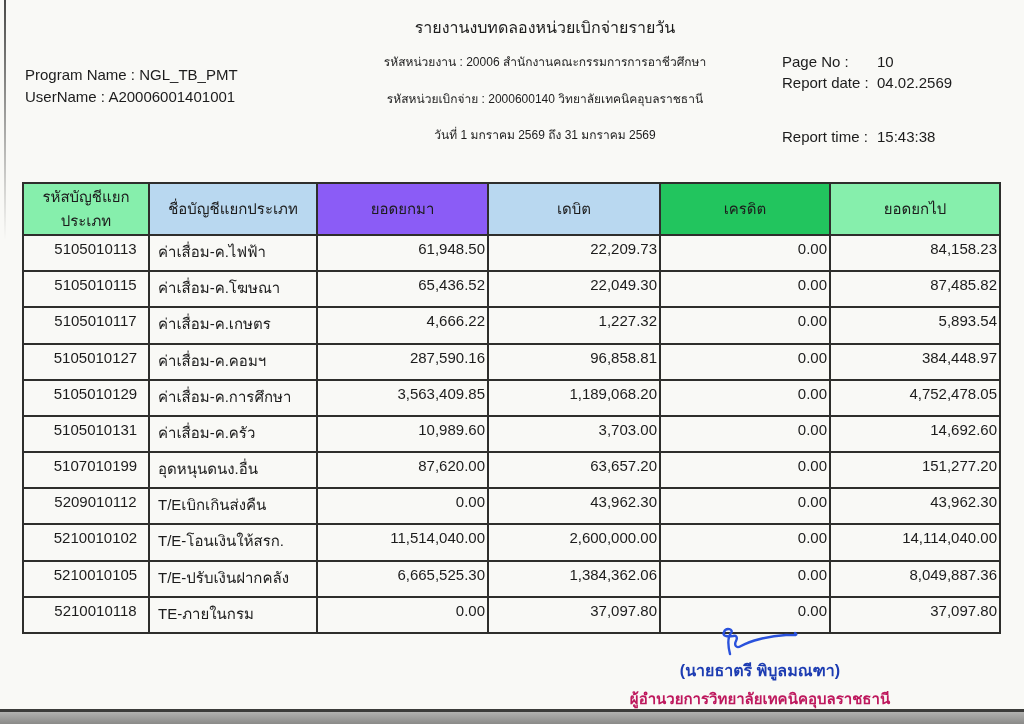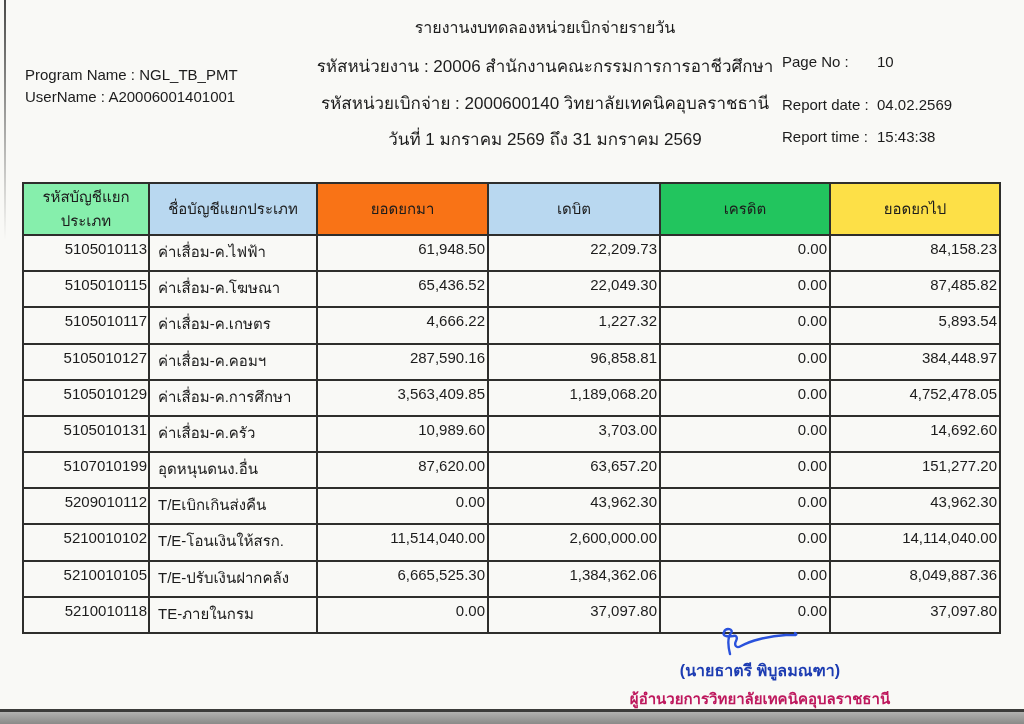--- a/index.html
+++ b/index.html
@@ -27,48 +27,48 @@
   }
   .scanner-bed {
     position: absolute; left: 0; top: 712px; width: 1024px; height: 12px;
     background: linear-gradient(#b2b2b0, #8a8a88);
   }
 
   
   .hdr-line { position: absolute; font-size: 15px; white-space: nowrap; }
   .hdr-left-1 { left: 25px; top: 66px; }
   .hdr-left-2 { left: 25px; top: 88px; }
-  .hdr-center { position: absolute; left: 235px; width: 620px; text-align: center; white-space: nowrap; font-size: 17px; }
+  .hdr-center { position: absolute; left: 235px; width: 620px; text-align: center; white-space: nowrap; font-size: 12px; }
   .hdr-c-1 { top: 15px; font-size: 16px; }
   .hdr-c-2 { top: 52px; }
   .hdr-c-3 { top: 89px; }
   .hdr-c-4 { top: 125px; }
   .hdr-right-label { left: 782px; }
   .hdr-right-value { left: 877px; }
   .hdr-r-1 { top: 53px; }
-  .hdr-r-2 { top: 96px; }
+  .hdr-r-2 { top: 74px; }
   .hdr-r-3 { top: 128px; }
 
   
   .report-table-wrap { position: absolute; left: 22px; top: 182px; width: 977px; }
   table.report-table {
     width: 977px; height: 452px;
     border-collapse: collapse;
     table-layout: fixed;
     font-size: 15px;
   }
   .report-table th, .report-table td { border: 2px solid #2e2e2c; overflow: hidden; }
   .report-table th {
     font-weight: normal;
     height: 46px;
     vertical-align: middle;
     text-align: center;
   }
   .report-table td { height: 36px; vertical-align: top; padding-top: 4px; }
-  .report-table td.code { text-align: right; padding-left: 20px; }
+  .report-table td.code { text-align: center; padding-left: 20px; }
   .report-table td.acct-name { text-align: left; padding-left: 8px; }
   .report-table td.num { text-align: right; padding-right: 2px; }
 
   
   .sig-block { position: absolute; left: 610px; top: 624px; width: 300px; text-align: center; }
   .sig-scribble { display: block; margin: 0 auto -4px auto; }
   .sig-name { font-size: 16px; font-weight: bold; }
   .sig-title { font-size: 15px; font-weight: bold; margin-top: 4px; }
 </style>
 </head>
@@ -106,24 +106,24 @@
           <col style="width: 168px;">
           <col style="width: 171px;">
           <col style="width: 172px;">
           <col style="width: 170px;">
           <col style="width: 170px;">
         </colgroup>
       <thead>
           <tr>
             <th style="background: #86efac;">รหัสบัญชีแยกประเภท</th>
             <th style="background: rgb(185, 216, 240);">ชื่อบัญชีแยกประเภท</th>
-            <th style="background: #f97316;">ยอดยกมา</th>
+            <th style="background: #8b5cf6;">ยอดยกมา</th>
             <th style="background: rgb(185, 216, 240);">เดบิต</th>
             <th style="background: #22c55e;">เครดิต</th>
-            <th style="background: #fde047;">ยอดยกไป</th>
+            <th style="background: #86efac;">ยอดยกไป</th>
           </tr>
         </thead>
       <tbody>
           <tr>
             <td class="code">5105010113</td>
             <td class="acct-name">ค่าเสื่อม-ค.ไฟฟ้า</td>
             <td class="num">61,948.50</td>
             <td class="num">22,209.73</td>
             <td class="num">0.00</td>
             <td class="num">84,158.23</td>

